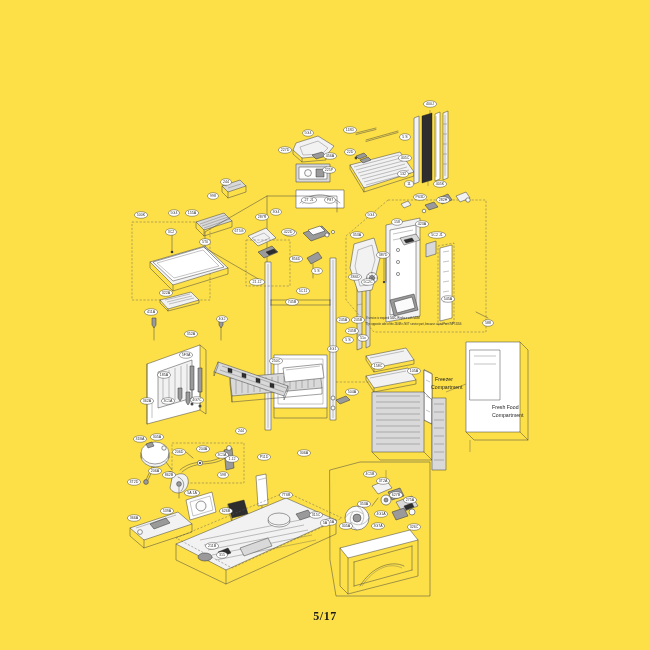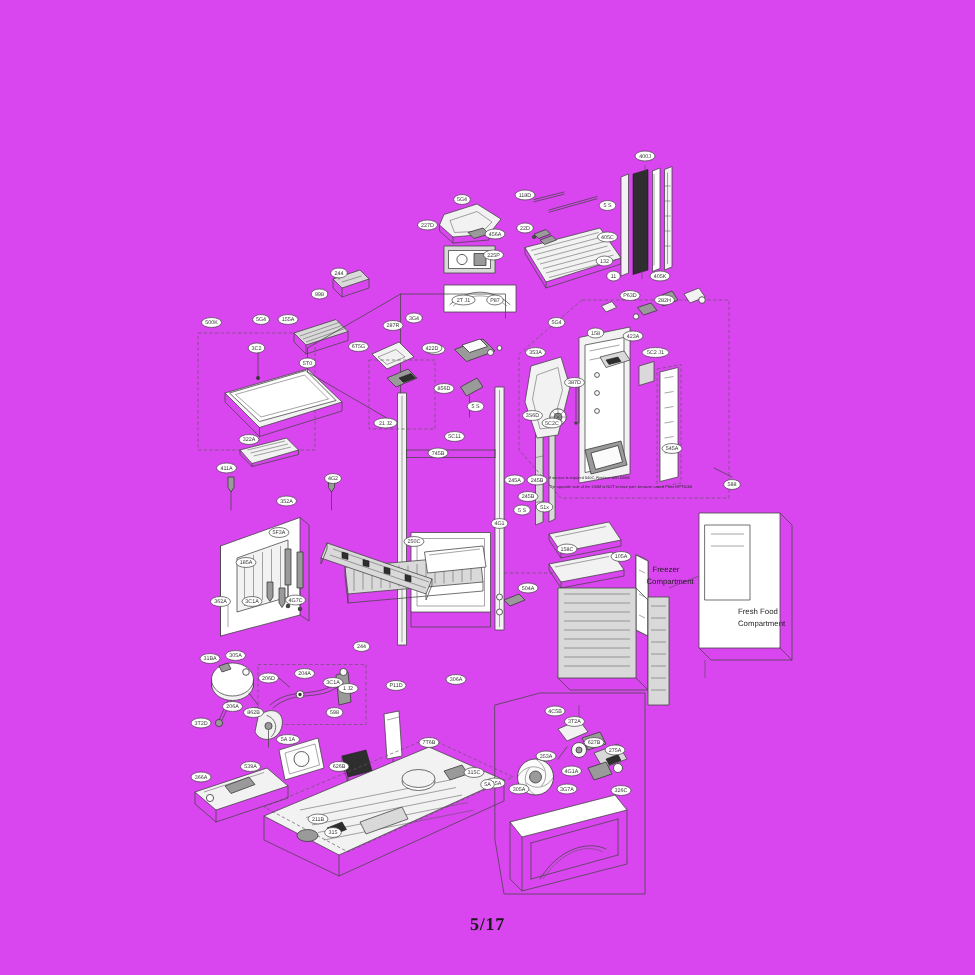--- a/index.html
+++ b/index.html
@@ -6,21 +6,21 @@
   html,body{margin:0;padding:0;background:#ffffff;}
   body{
     width:650px;height:650px;overflow:hidden;
     font-family:"Liberation Sans",sans-serif;
     background:#fffffd;
     position:relative;
   }
   #sheet{
     position:absolute;inset:0;
     width:650px;height:650px;
-    background:#d946ef;
+    background:#fde047;
   }
   #art{position:absolute;left:0;top:0;width:650px;height:650px;}
   #page-number{
     position:absolute;
     left:0;right:0;
     top:609px;
     text-align:center;
     font-family:"Liberation Serif",serif;
     font-size:12px;
     font-weight:bold;

